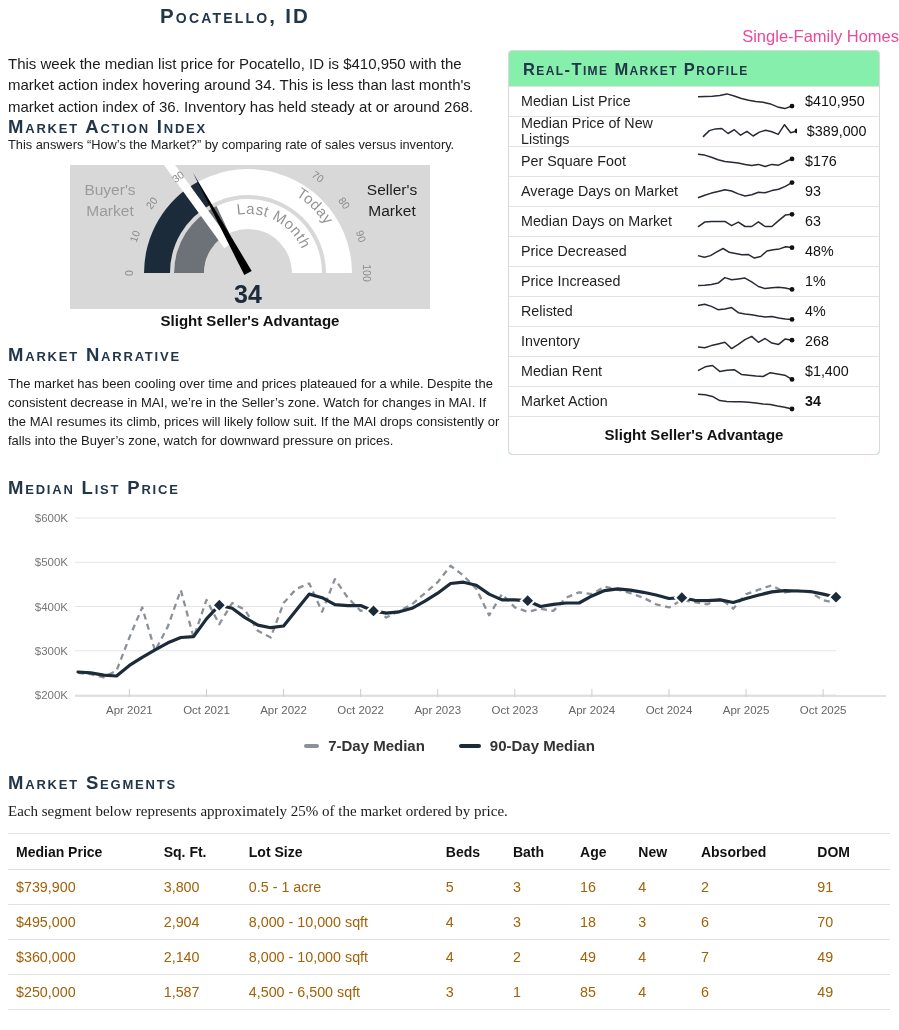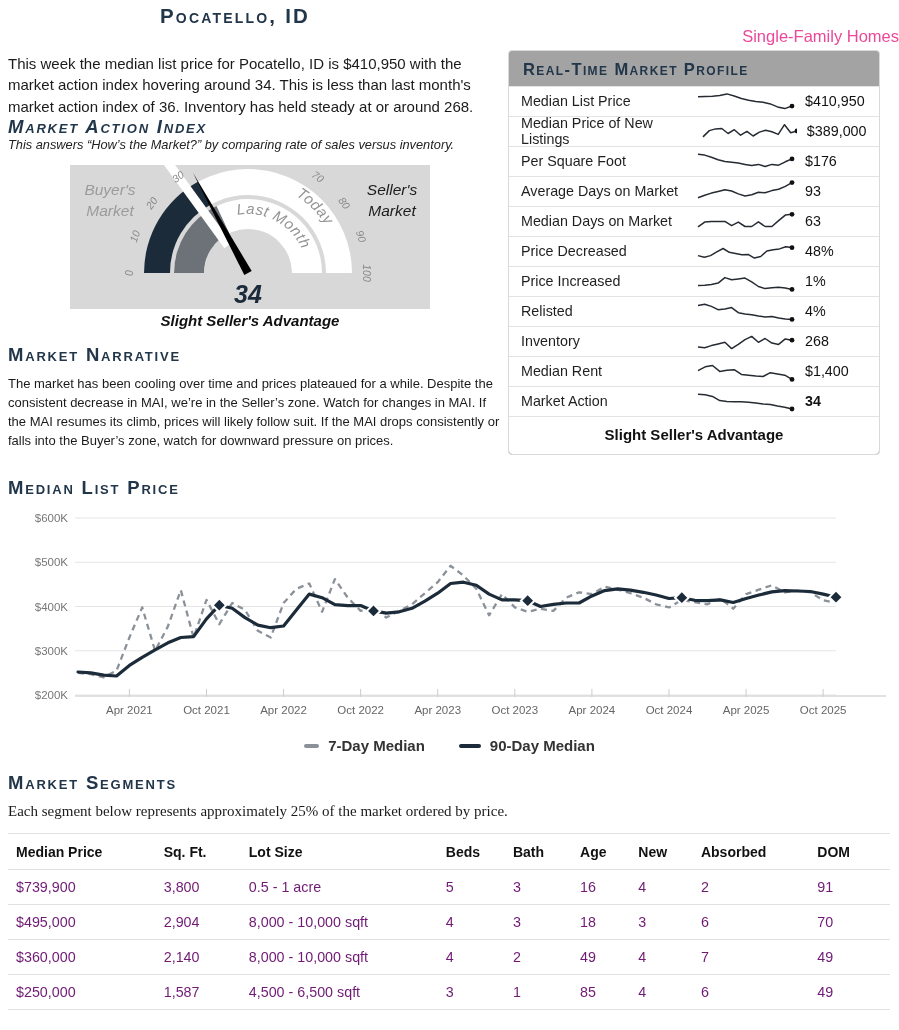--- a/index.html
+++ b/index.html
@@ -25,32 +25,32 @@
   }
   .subtitle {
     position: absolute; top: 27px; left: 0; width: 899px;
     text-align: right; font-size: 16.5px; color: #ec4899;
   }
   .intro {
     position: absolute; top: 53px; left: 8px; width: 492px;
     font-size: 15px; line-height: 1.42; color: #1b1b1b;
   }
 
-  .mai { position: absolute; top: 116px; left: 8px; width: 492px; font-style: italic; }
+  .mai { position: absolute; top: 116px; left: 8px; width: 492px; }
   .mai-desc { font-size: 12.8px; color: #222; }
   .gauge-wrap { margin: 13px 0 0 62px; width: 360px; height: 144px; }
   .gauge-wrap svg { display: block; overflow: hidden; }
   .gauge-caption { width: 360px; margin: 3px 0 0 62px; text-align: center; font-weight: 700; font-size: 15px; color: #111; }
 
   .narrative { position: absolute; top: 344px; left: 8px; width: 494px; }
   .narrative p { margin-top: 10px; font-size: 13px; line-height: 1.45; color: #1b1b1b; }
 
   .profile {
     position: absolute; top: 50px; left: 508px; width: 372px;
-    border: 1px solid #d9d9d9; border-radius: 4px; background: #a3a3a3;
+    border: 1px solid #d9d9d9; border-radius: 4px; background: #86efac;
   }
   .profile-heading { padding: 9px 14px 7px; font-size: 16.5px; letter-spacing: 1.4px; }
   .prow {
     display: flex; align-items: center; height: 30px; padding: 0 12px;
     background: #fff; border-top: 1px solid #e3e3e3;
   }
   .prow .lbl { font-size: 14.3px; color: #1f1f1f; }
   .prow .spark { margin-left: auto; }
   .prow .val { width: 72px; text-align: left; padding-left: 10px; font-size: 14.3px; color: #111; }
   .prow .val.bold { font-weight: 700; }
@@ -70,21 +70,21 @@
   .swatch.s90 { width: 22px; }
 
   .segments { position: absolute; top: 772px; left: 8px; width: 882px; }
   .segments .seg-desc { margin-top: 10px; font-size: 15px; color: #1b1b1b; font-family: Liberation Serif, serif; }
   .segments table { width: 100%; border-collapse: collapse; margin-top: 13px; }
   .segments th {
     text-align: left; font-size: 14px; font-weight: 700; color: #111;
     padding: 10px 4px 9px 8px; border-top: 1px solid #e0e0e0; border-bottom: 1px solid #e0e0e0;
   }
   .segments td {
-    font-size: 14.3px; color: #701a75; padding: 9px 4px 9px 8px;
+    font-size: 14.3px; color: #a16207; padding: 9px 4px 9px 8px;
     border-bottom: 1px solid #e0e0e0;
   }
   .segments th:nth-child(1), .segments td:nth-child(1) { width: 16.5%; }
   .segments th:nth-child(2), .segments td:nth-child(2) { width: 9.5%; }
   .segments th:nth-child(3), .segments td:nth-child(3) { width: 22%; }
   .segments th:nth-child(4), .segments td:nth-child(4) { width: 7.5%; }
   .segments th:nth-child(5), .segments td:nth-child(5) { width: 7.5%; }
   .segments th:nth-child(6), .segments td:nth-child(6) { width: 6.5%; }
   .segments th:nth-child(7), .segments td:nth-child(7) { width: 7%; }
   .segments th:nth-child(8), .segments td:nth-child(8) { width: 13%; }

